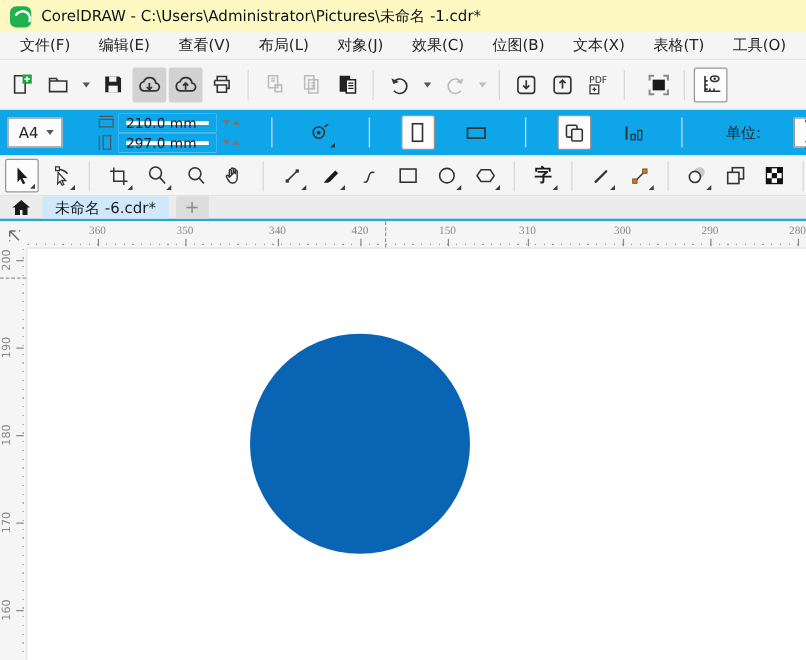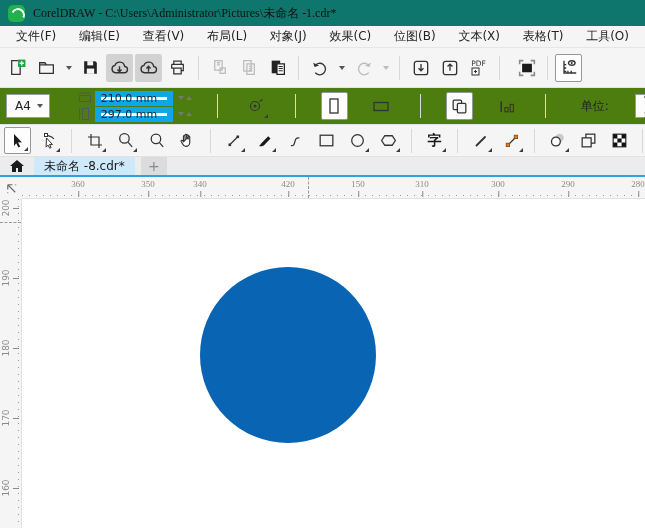--- a/index.html
+++ b/index.html
@@ -1,33 +1,33 @@
 <!DOCTYPE html>
 <html><head>
 <meta charset="utf-8">
 <style>
   * { margin:0; padding:0; box-sizing:border-box; }
   html,body { width:645px; height:528px; overflow:hidden; }
   body { font-family:"DejaVu Sans","Liberation Sans",sans-serif; background:#f4f4f4; position:relative; font-size:12px; color:#222; }
   .row { position:absolute; left:0; right:0; display:flex; align-items:center; }
 
   
-  .titlebar { top:0; height:26px; background:#0f766e; padding-left:8px; gap:8px;font-family:Liberation Serif, serif; }
+  .titlebar { top:0; height:26px; background:#fef9c3; padding-left:8px; gap:8px; }
   .applogo { width:17px; height:17px; border-radius:5px; background:#21b14f; position:relative; flex:0 0 auto; }
   .applogo::after { content:''; position:absolute; left:3px; top:3px; width:10px; height:10px;
     border-radius:50% 50% 50% 0; border:2px solid #fff; border-left-color:transparent; border-bottom-color:transparent; transform:rotate(-20deg); }
   .titletext { font-size:12px; color:#111; white-space:nowrap; }
 
   
   .menubar { top:26px; height:22px; background:#f5f5f5; padding:0 10px; justify-content:space-between; border-bottom:1px solid #e6e6e6; }
   .menu-item { padding:2px 6px; cursor:default; white-space:nowrap; }
 
   
   .stdbar { top:48px; height:40px; background:#f5f5f5; padding:0 4px; gap:2px; border-bottom:1px solid #e2e2e2; }
-  .propbar { top:88px; height:37px; background:#4d7c0f; padding:0 6px; gap:20px; border-bottom:1px solid #e2e2e2; }
+  .propbar { top:88px; height:37px; background:#0ea5e9; padding:0 6px; gap:20px; border-bottom:1px solid #e2e2e2; }
   .toolbox { top:125px; height:32px; background:#f5f5f5; padding:0 4px; gap:4px; border-bottom:1px solid #e2e2e2; }
 
   .tbtn { width:27px; height:28px; display:flex; align-items:center; justify-content:center; border-radius:2px; position:relative; flex:0 0 auto; }
   .tool { width:27px; height:27px; }
   .pressed { background:#d2d2d2; }
   .seltool { background:#fdfdfd; border:1px solid #979797; }
   .vsep { width:1px; height:24px; background:#d8d8d8; margin:0 5px; flex:0 0 auto; }
   .caretbtn { width:13px; height:28px; display:flex; align-items:center; justify-content:center; flex:0 0 auto; }
   .caret { width:0; height:0; border-left:3.5px solid transparent; border-right:3.5px solid transparent; border-top:4px solid #555; }
   .caret.dis { border-top-color:#bdbdbd; }
@@ -409,38 +409,38 @@
 
 </div>
 
 <div class="row tabrow">
   <div class="hometab">
     <svg class="ic" width="16" height="14" viewBox="0 0 16 14">
       <path d="M8 1L1 7h2v6h4V9h2v4h4V7h2z" fill="#1a1a1a"></path>
     </svg>
   </div>
   <div class="doctab">
-    <span>未命名 -8.cdr*</span>
+    <span>未命名 -6.cdr*</span>
   </div>
   <div class="newtab">
     <span>+</span>
   </div>
 </div>
 
 <div class="rulercorner">
   <svg class="ic" width="15" height="15" viewBox="0 0 16 16">
     <path d="M12 12L4 4M4 4v5M4 4h5" fill="none" stroke="#6a6a6a" stroke-width="1.2"></path>
     <path d="M12 4h1M4 12v1" stroke="#6a6a6a"></path>
   </svg>
 </div>
 
 <div class="hruler">
   <span class="hlabel" style="left:56px">360</span>
   <span class="hlabel" style="left:126px">350</span>
-  <span class="hlabel" style="left:178px">340</span>
+  <span class="hlabel" style="left:200px">340</span>
   <span class="hlabel" style="left:266px">420</span>
   <span class="hlabel" style="left:336px">150</span>
   <span class="hlabel" style="left:400px">310</span>
   <span class="hlabel" style="left:476px">300</span>
   <span class="hlabel" style="left:546px">290</span>
   <span class="hlabel" style="left:616px">280</span>
   <span class="hdash" style="left:286px"></span>
 </div>
 
 <div class="vruler">

